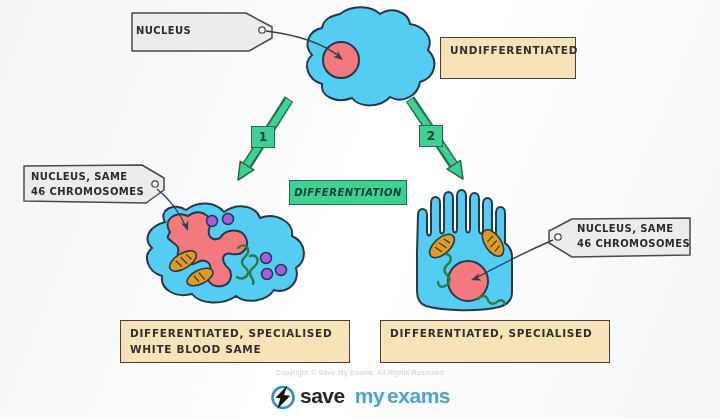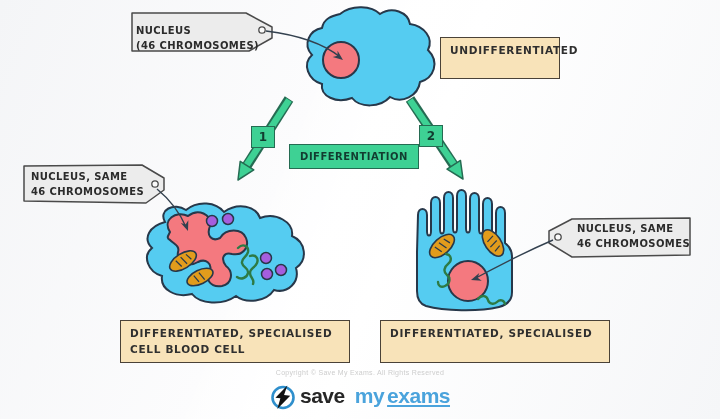--- a/index.html
+++ b/index.html
@@ -17,36 +17,36 @@
   }
   .tan-box{
     position:absolute;box-sizing:border-box;background:#f8e3b9;border:1.5px solid #4a4238;
     color:#2f2f2f;font-size:10.5px;font-weight:600;letter-spacing:0.7px;line-height:15.5px;
     padding:5px 9px;white-space:nowrap;
   }
   .green-box{
     position:absolute;box-sizing:border-box;background:#3ed194;border:1.6px solid #256b52;
     display:flex;align-items:center;justify-content:center;color:#123c30;font-weight:bold;
   }
-  .diff-box{left:289px;top:144px;width:130px;height:25px;font-size:10px;letter-spacing:0.5px;}
+  .diff-box{left:289px;top:180px;width:118px;height:25px;font-size:10px;letter-spacing:0.5px;font-style:italic;}
   .num-box{width:24px;height:22px;font-size:12px;}
   .num-box.n1{left:251px;top:126px;}
   .num-box.n2{left:419px;top:125px;}
   .copyright{
     position:absolute;left:0;right:0;top:369px;text-align:center;
     font-family:"Liberation Sans",sans-serif;font-size:7px;color:#cdcdcd;letter-spacing:0.3px;
   }
   .logo{
     position:absolute;left:0;right:0;top:384px;display:flex;align-items:flex-start;justify-content:center;
     font-family:"Liberation Sans",sans-serif;font-weight:bold;font-size:21px;letter-spacing:-0.5px;
   }
   .logo .ic{margin-right:4px;display:block;}
   .logo .save{color:#262626;}
   .logo .my{color:#4aa3dc;margin-left:10px;}
-  .logo .exams{color:#4aa3dc;margin-left:3px;text-decoration:underline;}
+  .logo .exams{color:#4aa3dc;margin-left:3px;}
 </style>
 </head>
 <body>
 
 <div class="canvas">
 
   <svg class="art" width="720" height="419" viewBox="0 0 720 419">
 
     <g>
       <line x1="289" y1="99" x2="246" y2="167" stroke="#256b52" stroke-width="10"></line>
@@ -146,24 +146,23 @@
       <polygon points="0,0 -10,-4 -7,0 -10,4" transform="translate(188,231) rotate(70)" fill="#33414f"></polygon>
     </g>
     <g>
       <path d="M 553,240 C 523,253 498,266 474,279" fill="none" stroke="#33414f" stroke-width="1.4"></path>
       <polygon points="0,0 -10,-4 -7,0 -10,4" transform="translate(471,280) rotate(162)" fill="#33414f"></polygon>
     </g>
   </svg>
 
   <div class="tag-text" style="left:136px;top:16px;margin-top:7px;">
     <div>NUCLEUS</div>
-    <div>(46 CHROMOSOMES)</div>
-  </div>
-
-  <div class="tan-box" style="left:440px;top:37px;width:120px;height:42px;">
+  </div>
+
+  <div class="tan-box" style="left:440px;top:37px;width:136px;height:42px;">
     <div>UNDIFFERENTIATED</div>
   </div>
 
   <div class="green-box num-box n1">
     <span>1</span>
   </div>
   <div class="green-box num-box n2">
     <span>2</span>
   </div>
 
@@ -176,21 +175,21 @@
     <div>46 CHROMOSOMES</div>
   </div>
 
   <div class="tag-text" style="left:577px;top:221px;">
     <div>NUCLEUS, SAME</div>
     <div>46 CHROMOSOMES</div>
   </div>
 
   <div class="tan-box" style="left:120px;top:320px;width:230px;height:43px;">
     <div>DIFFERENTIATED,  SPECIALISED</div>
-    <div>CELL  BLOOD  CELL</div>
+    <div>WHITE  BLOOD  SAME</div>
   </div>
 
   <div class="tan-box" style="left:380px;top:320px;width:230px;height:43px;">
     <div>DIFFERENTIATED,  SPECIALISED</div>
   </div>
 
   <div class="copyright">Copyright © Save My Exams. All Rights Reserved</div>
 
   <div class="logo">
     <svg class="ic" width="26" height="27" viewBox="0 0 26 27">

